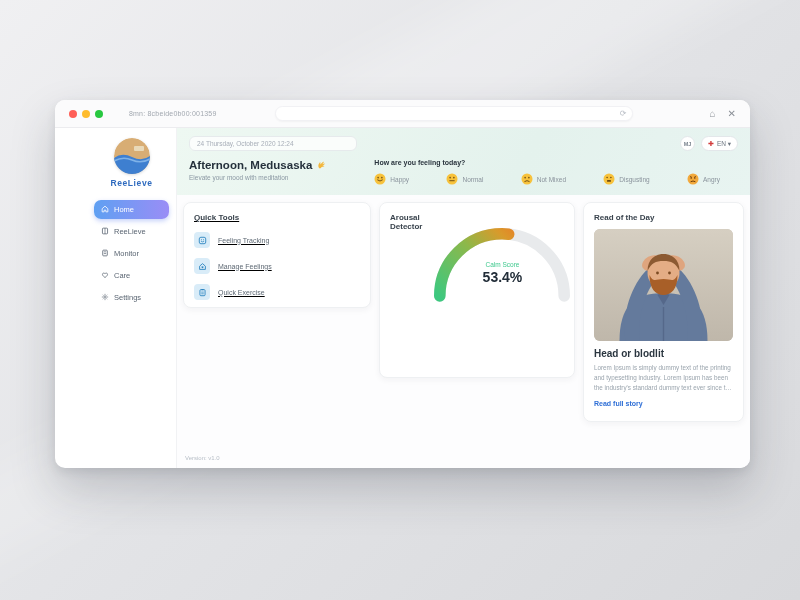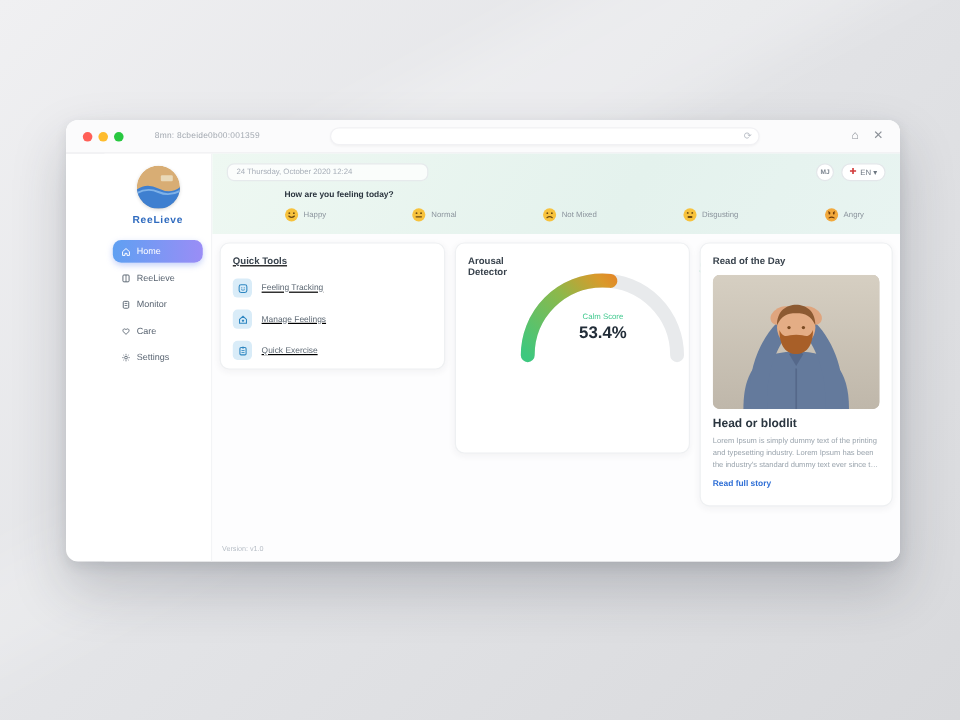--- a/index.html
+++ b/index.html
@@ -29,21 +29,21 @@
   .chrome-actions .glyph { font-size:10px; line-height:1; }
 
   .app { display:flex; height:340px; }
 
   
   .sidebar { width:90px; background:#fff; border-right:1px solid #f1f2f4;
     display:flex; flex-direction:column; align-items:center; padding-top:10px;margin-left:32px; }
   .logo { width:36px; height:36px; border-radius:50%; overflow:hidden; box-shadow:0 1px 3px rgba(0,0,0,.15); }
   .logo-name { font-size:8.5px; font-weight:bold; color:#2f6bbf; letter-spacing:.6px; margin-top:4px; }
   .nav { margin-top:12px; width:100%; padding:0 7px; }
-  .nav-item { display:flex; align-items:center; gap:5px; font-size:7.5px; color:#5a6572;
+  .nav-item { display:flex; align-items:flex-start; gap:5px; font-size:7.5px; color:#5a6572;
     padding:5px 7px; border-radius:7px; margin-bottom:3px; cursor:pointer; }
   .nav-item svg { flex:0 0 auto; }
   .nav-item.active { background:linear-gradient(90deg,#5fa0f2,#9a8df6); color:#fff;
     box-shadow:0 2px 5px rgba(110,140,240,.4); }
 
   
   .main { flex:1; display:flex; flex-direction:column; background:#fdfdfe; }
   .header { background:linear-gradient(120deg,#eef8f2 0%,#e4f2ed 60%,#e8f4f1 100%);
     padding:8px 12px 10px; }
   .header-top { display:flex; align-items:center; }
@@ -180,20 +180,29 @@
           <div class="date-pill">24 Thursday, October 2020 12:24</div>
           <div class="top-right">
             <div class="avatar">MJ</div>
             <div class="lang-pill">
               <span class="flag">✚</span>
               <span>EN ▾</span>
             </div>
           </div>
         </div>
         <div class="header-main">
+          <div>
+            <div class="greeting-name">
+              <span>Afternoon, Medusaska</span>
+              <svg width="10" height="10" viewBox="0 0 12 12">
+                <path d="M4 10 C2.5 8.5 2.5 6 3.5 4.5 L4.5 3 C4.8 2.6 5.5 2.8 5.4 3.4 L5 5.5 L8.5 2.2 C8.9 1.8 9.6 2.4 9.2 2.9 L7.5 5.2 L9.8 4.2 C10.4 4 10.8 4.8 10.2 5.2 L7.8 6.8 L9.4 6.8 C10 6.9 10 7.7 9.4 7.8 L6.8 8.4 C6 9.8 5 10.5 4 10 Z" fill="#f3b73c"></path>
+              </svg>
+            </div>
+            <div class="greeting-sub">Elevate your mood with meditation</div>
+          </div>
           <div class="moods">
             <div class="mood-q">How are you feeling today?</div>
             <div class="mood-row">
               <div class="mood">
                 <svg width="12" height="12" viewBox="0 0 14 14">
                     <circle cx="7" cy="7" r="6.4" fill="#f7c23c"></circle>
                     <circle cx="4.8" cy="5.4" r=".9" fill="#6b4a12"></circle>
                     <circle cx="9.2" cy="5.4" r=".9" fill="#6b4a12"></circle>
                     <path d="M4.2 8.2 Q7 10.8 9.8 8.2" stroke="#6b4a12" stroke-width="1.1" fill="none" stroke-linecap="round"></path>
                   </svg>

